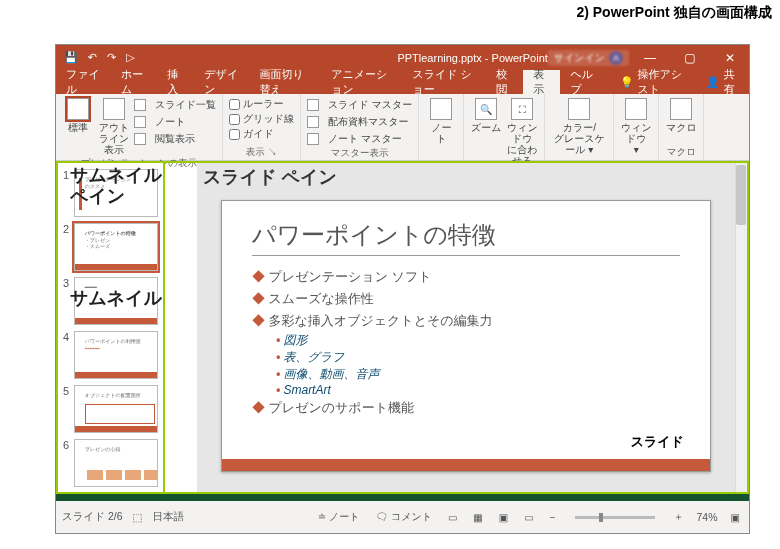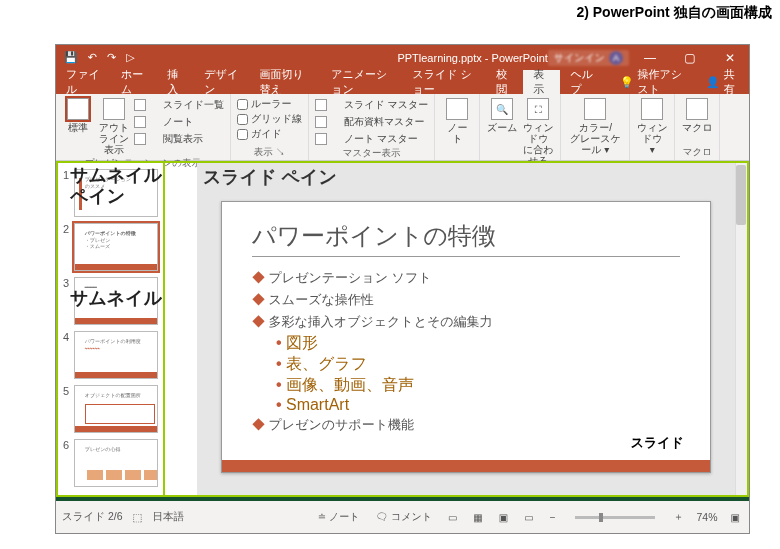--- a/index.html
+++ b/index.html
@@ -28,21 +28,21 @@
 
   
   .ribbon { height: 67px; background: #f3f2f1; border-bottom: 1px solid #ccc; display: flex; font-size: 10px; color: #444; }
   .rgroup { border-right: 1px solid #ddd; display: flex; flex-direction: column; padding: 2px 4px 0; }
   .rgroup .items { flex: 1; display: flex; align-items: flex-start; gap: 0px; }
   .rgroup .glabel { text-align: center; font-size: 9.5px; color: #666; padding-bottom: 1px; }
   .rbtn-large { width: 36px; display: flex; flex-direction: column; align-items: center; gap: 2px; padding: 2px 1px; text-align: center; line-height: 1.1; }
   .rbtn-large .ic { width: 22px; height: 22px; border: 1px solid #999; background: #fff; display:flex; align-items:center; justify-content:center; font-size:10px;}
   .rbtn-large.sel .ic { outline: 2px solid #b7472a; }
   .rstack { display: flex; flex-direction: column; gap: 1px; padding-top: 1px; }
-  .rbtn-small { display: flex; align-items: center; gap: 17px; padding: 1px 2px; white-space: nowrap; }
+  .rbtn-small { display: flex; align-items: center; gap: 9px; padding: 1px 2px; white-space: nowrap; }
   .rbtn-small .sic { width: 12px; height: 12px; border: 1px solid #999; display:inline-block; background:#fff; }
   .chkline { display:flex; align-items:center; gap:3px; padding:0 2px;}
   .chkline input { width:11px; height:11px; }
 
   
   .workspace { flex: 1; display: flex; min-height: 0; border: 2px solid #99cc00; }
   .thumb-pane { width: 125px; border-right: 2px solid #99cc00; overflow: hidden; background: #fff; position: relative; }
   .thumb-list { padding: 4px 0; }
   .thumb-row { display: flex; gap: 4px; padding: 2px 5px 4px 5px; align-items: flex-start; }
   .thumb-row .num { font-size: 11px; color: #555; width: 8px; }
@@ -56,31 +56,31 @@
 
   .slide-pane { flex: 1; background: #e6e6e6; display: flex; flex-direction: column; position: relative; margin-left: 32px; }
   .pane-label-top { position:absolute; top:2px; left:6px; font-weight:bold; font-size:18px; color:#333; z-index:5;}
   .slide-wrap { flex:1; display:flex; align-items:center; justify-content:center; padding: 26px 24px 10px; }
   .slide { width: 490px; height: 272px; background:#fff; border:1px solid #999; box-shadow:0 1px 3px rgba(0,0,0,.25); position:relative; padding: 18px 30px; }
   .slide .bar-b { position:absolute; bottom:0; left:0; right:0; height:12px; background:#c55a3b;}
   .slide-title { font-size: 24px; color:#555; border-bottom: 1px solid #999; padding-bottom:4px; margin-bottom:10px; font-weight:400;}
   .bullet-list { list-style:none; font-size:13px; color:#555;}
   .bullet-list>li { padding:2px 0; }
   .bullet-list>li::before { content:"◆ "; color:#c55a3b; }
-  .sub-list { list-style:none; padding-left: 24px; font-size:16px; color:#a16207;}
+  .sub-list { list-style:none; padding-left: 24px; font-size:12px; color:#0c4a6e;font-style:italic;}
   .sub-list li::before { content:"• "; color:#c55a3b; font-weight:bold;}
   .slide-annot { position:absolute; right:26px; bottom:20px; font-weight:bold; font-size:13px;}
 
   .annot-large { position:absolute; font-weight:bold; font-size:18px; color:#222; pointer-events:none; z-index:6; line-height:1.15;}
 
   .sb-right { width:14px; background:#f0f0f0; border-left:1px solid #ddd;}
   .sb-right .thumbbar{ width:10px; height:60px; background:#c7c7c7; margin:2px auto; border-radius:2px;}
 
   
-  .statusbar { height: 36px; background:#f3f2f1; border-top:4px solid #14532d; display:flex; align-items:center; font-size:10.5px; color:#555; padding:16px 6px; gap:10px;}
+  .statusbar { height: 36px; background:#f3f2f1; border-top:7px solid #14532d; display:flex; align-items:center; font-size:10.5px; color:#555; padding:16px 6px; gap:10px;}
   .statusbar .spacer{flex:1;}
   .statusbar .vbtn { padding:0 3px; font-size:10px;}
   .zoom-slider { width:80px; height:3px; background:#bbb; position:relative; margin:0 6px;}
   .zoom-slider .handle{ position:absolute; left:30%; top:-3px; width:4px; height:9px; background:#888;}
 </style>
 </head>
 <body>
 
 <div class="page-wrap">
   <div class="doc-heading">2) PowerPoint 独自の画面構成</div>

